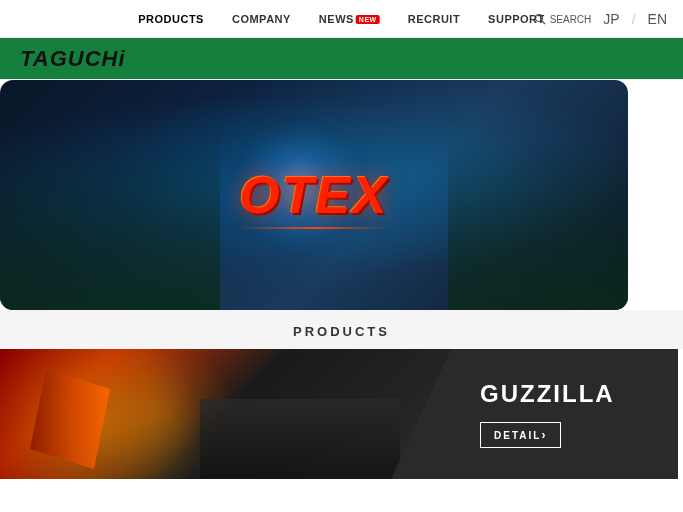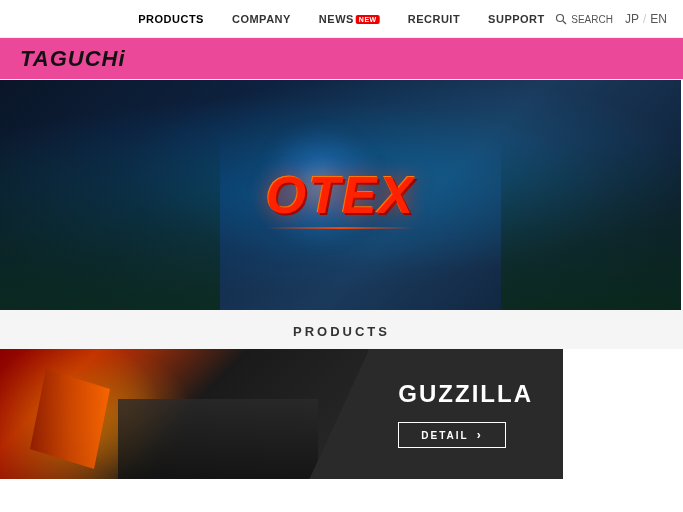--- a/index.html
+++ b/index.html
@@ -58,50 +58,51 @@
       font-size: 10px;
       color: #555;
       cursor: pointer;
     }
     .search-icon-svg {
       width: 12px;
       height: 12px;
     }
     .lang-switcher {
       display: flex;
-      gap: 4px;
-      font-size: 12px;
+      gap: 12px;
+      font-size: 14px;
       color: #555;
     }
     .lang-sep { color: #ccc; }
 
     
     .logo-bar {
-      background: #ec4899;
+      background: #15803d;
       height: 42px;
       display: flex;
       align-items: center;
       padding: 0 20px;
       border-bottom: 1px solid #eee;
     }
     .logo-text {
       font-size: 22px;
       font-weight: 900;
       color: #111;
       letter-spacing: 1px;
       font-style: italic;
     }
 
     
     .hero {
-      width: 681px;
+      width: 628px;
       height: 230px;
       position: relative;
       overflow: hidden;
       background: linear-gradient(135deg, #0a1628 0%, #0d2240 30%, #1a3a5c 60%, #0a1628 100%);
+      border-radius: 13px;
     }
     .hero-bg-overlay {
       position: absolute;
       inset: 0;
       background: 
         radial-gradient(ellipse at 40% 50%, rgba(0,120,200,0.3) 0%, transparent 60%),
         radial-gradient(ellipse at 60% 40%, rgba(0,180,255,0.2) 0%, transparent 50%);
     }
     
     .excavator-left {
@@ -195,21 +196,21 @@
       font-weight: bold;
       letter-spacing: 3px;
       color: #333;
       text-transform: uppercase;
     }
 
     
     .product-card {
       display: flex;
       height: 130px;
-      width: 563px;
+      width: 678px;
       position: relative;
       background: #2a2a2a;
     }
     .product-image-area {
       width: 450px;
       height: 130px;
       position: relative;
       overflow: hidden;
     }
     .product-image-bg {
@@ -273,27 +274,26 @@
       color: #fff;
       letter-spacing: 2px;
       margin-bottom: 14px;
     }
     .detail-btn {
       display: flex;
       align-items: center;
       border: 1.5px solid #fff;
       background: transparent;
       color: #fff;
-      padding: 5px 22px;
+      padding: 5px 13px;
       font-size: 10px;
       font-weight: bold;
       letter-spacing: 2px;
       cursor: pointer;
       text-transform: uppercase;
-      gap: 8px;
     }
     .detail-btn-arrow {
       font-size: 12px;
       color: #fff;
     }
   </style>
 </head>
 <body>
 
 <div class="top-nav">

